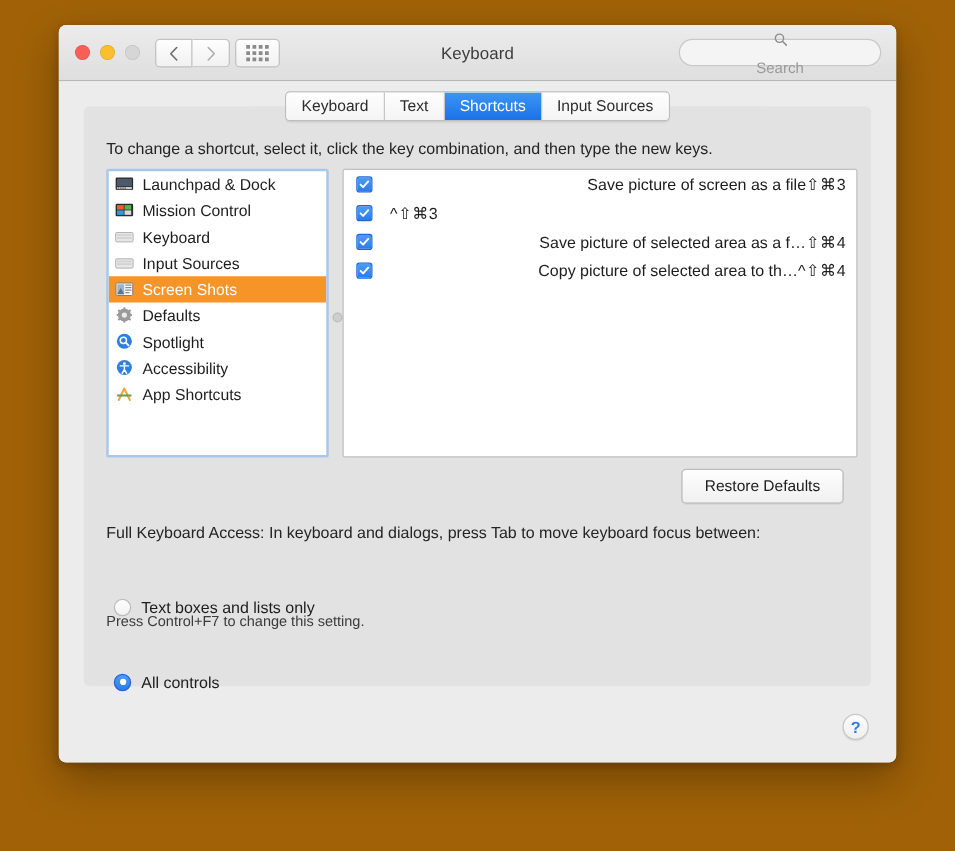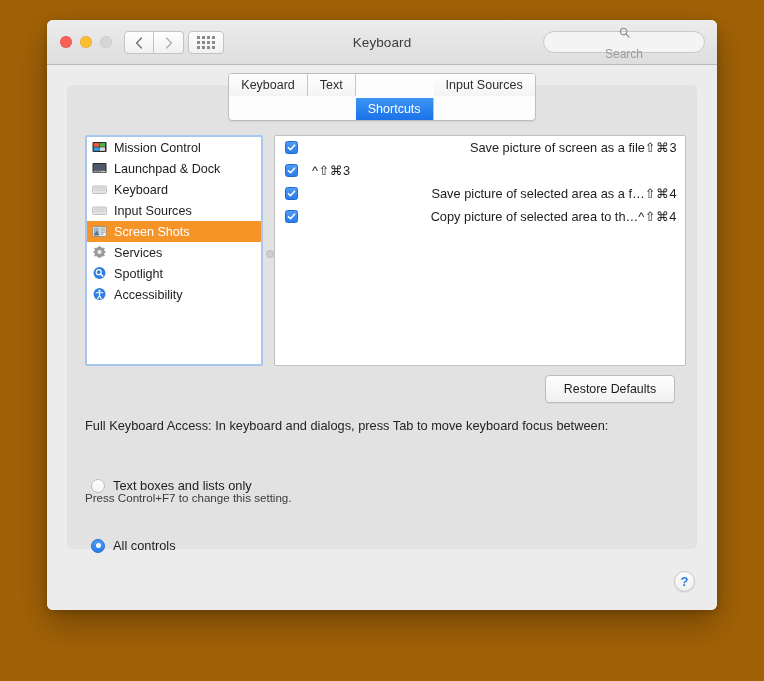--- a/index.html
+++ b/index.html
@@ -112,21 +112,20 @@
     height: 22px; line-height: 22px;
     font-size: 12.5px; color: #2d2d2d;
     background: linear-gradient(#fefefe, #f4f4f4);
     border-right: 1px solid #c6c6c6;
     white-space: nowrap;
   }
   .tab:last-child { border-right: none; }
   .tab.active {
     background: linear-gradient(#3d95f5, #1a72e8);
     color: #ffffff;
-    margin-top: 24px;
   }
 
   .hint {
     position: absolute; left: 18px; top: 26px;
     font-size: 12.8px; color: #242424;
     white-space: nowrap;
   }
 
   
   .listwrap { position: absolute; left: 18px; top: 50px; }
@@ -301,51 +300,52 @@
 
         <div class="tabs">
           <div class="tabstrip">
             <div class="tab">Keyboard</div>
             <div class="tab">Text</div>
             <div class="tab active">Shortcuts</div>
             <div class="tab">Input Sources</div>
           </div>
         </div>
 
+        <div class="hint">To change a shortcut, select it, click the key combination, and then type the new keys.</div>
 
         <div class="listwrap">
 
           <div class="sidebar">
-
-            <div class="srow">
-              <span class="sico">
-                <svg width="17" height="15" viewBox="0 0 17 15">
-                  <rect x="1.5" y="2" width="14" height="10" rx="1" fill="#2b2b2b"></rect>
-                  <rect x="2.6" y="3.1" width="5.4" height="3.6" fill="#ef5b3c"></rect>
-                  <rect x="8.6" y="3.1" width="5.4" height="3.6" fill="#4ab84a"></rect>
-                  <rect x="2.6" y="7.3" width="5.4" height="3.6" fill="#2f9bd8"></rect>
-                  <rect x="8.6" y="7.3" width="5.4" height="3.6" fill="#d8d8d8"></rect>
-                </svg>
-              </span>
-              <span class="slabel">Mission Control</span>
-            </div>
 
             <div class="srow">
               <span class="sico">
                 <svg width="17" height="15" viewBox="0 0 17 15">
                   <rect x="1.5" y="2" width="14" height="10" rx="1" fill="#2b2b2b"></rect>
                   <rect x="2.5" y="3" width="12" height="6" fill="#4d5a6b"></rect>
                   <rect x="2.5" y="9.6" width="12" height="1.8" fill="#c9c9c9"></rect>
                   <rect x="3.2" y="9.9" width="1.2" height="1.2" fill="#6f6f6f"></rect>
                   <rect x="5" y="9.9" width="1.2" height="1.2" fill="#6f6f6f"></rect>
                   <rect x="6.8" y="9.9" width="1.2" height="1.2" fill="#6f6f6f"></rect>
                   <rect x="8.6" y="9.9" width="1.2" height="1.2" fill="#6f6f6f"></rect>
                 </svg>
               </span>
               <span class="slabel">Launchpad &amp; Dock</span>
+            </div>
+
+            <div class="srow">
+              <span class="sico">
+                <svg width="17" height="15" viewBox="0 0 17 15">
+                  <rect x="1.5" y="2" width="14" height="10" rx="1" fill="#2b2b2b"></rect>
+                  <rect x="2.6" y="3.1" width="5.4" height="3.6" fill="#ef5b3c"></rect>
+                  <rect x="8.6" y="3.1" width="5.4" height="3.6" fill="#4ab84a"></rect>
+                  <rect x="2.6" y="7.3" width="5.4" height="3.6" fill="#2f9bd8"></rect>
+                  <rect x="8.6" y="7.3" width="5.4" height="3.6" fill="#d8d8d8"></rect>
+                </svg>
+              </span>
+              <span class="slabel">Mission Control</span>
             </div>
 
             <div class="srow">
               <span class="sico">
                 <svg width="17" height="15" viewBox="0 0 17 15">
                   <rect x="1.5" y="4" width="14" height="7.5" rx="1" fill="#e6e6e6" stroke="#b4b4b4" stroke-width=".8"></rect>
                   <rect x="2.8" y="5.4" width="11.4" height="1.4" fill="#d2d2d2"></rect>
                   <rect x="2.8" y="7.6" width="11.4" height="1.4" fill="#d2d2d2"></rect>
                 </svg>
               </span>
@@ -388,21 +388,21 @@
                     <rect x="2.4" y="6.2" width="2.3" height="1.6"></rect>
                     <rect x="12.3" y="6.2" width="2.3" height="1.6"></rect>
                     <rect x="3.6" y="2.6" width="1.6" height="2.3" transform="rotate(-45 4.4 3.8)"></rect>
                     <rect x="11.8" y="9.1" width="1.6" height="2.3" transform="rotate(-45 12.6 10.3)"></rect>
                     <rect x="11.8" y="2.6" width="1.6" height="2.3" transform="rotate(45 12.6 3.8)"></rect>
                     <rect x="3.6" y="9.1" width="1.6" height="2.3" transform="rotate(45 4.4 10.3)"></rect>
                   </g>
                   <circle cx="8.5" cy="7" r="2.1" fill="#ececec"></circle>
                 </svg>
               </span>
-              <span class="slabel">Services</span>
+              <span class="slabel">Defaults</span>
             </div>
 
             <div class="srow">
               <span class="sico">
                 <svg width="17" height="15" viewBox="0 0 17 15">
                   <circle cx="8.5" cy="7" r="6" fill="#2f7fe0"></circle>
                   <circle cx="7.7" cy="6.2" r="2.5" stroke="#ffffff" stroke-width="1.2" fill="none"></circle>
                   <path d="M9.6 8.1 11.8 10.3" stroke="#ffffff" stroke-width="1.5" stroke-linecap="round"></path>
                 </svg>
               </span>
@@ -413,20 +413,29 @@
               <span class="sico">
                 <svg width="17" height="15" viewBox="0 0 17 15">
                   <circle cx="8.5" cy="7" r="6" fill="#2f7fe0"></circle>
                   <circle cx="8.5" cy="3.9" r="1.15" fill="#ffffff"></circle>
                   <path d="M5.2 5.7h6.6M8.5 5.7v3.1M8.5 8.8 6.7 11.6M8.5 8.8l1.8 2.8" stroke="#ffffff" stroke-width="1.15" stroke-linecap="round" fill="none"></path>
                 </svg>
               </span>
               <span class="slabel">Accessibility</span>
             </div>
 
+            <div class="srow">
+              <span class="sico">
+                <svg width="17" height="15" viewBox="0 0 17 15">
+                  <path d="M4 12 8.4 2.8 12.9 12" stroke="#f2a43a" stroke-width="1.6" fill="none" stroke-linecap="round" stroke-linejoin="round"></path>
+                  <path d="M3.2 8.4h10.4" stroke="#6b9a4a" stroke-width="1.5" stroke-linecap="round"></path>
+                </svg>
+              </span>
+              <span class="slabel">App Shortcuts</span>
+            </div>
 
           </div>
 
           <div class="splitter">
             <span class="knob"></span>
           </div>
 
           <div class="shortcuts">
 
             <div class="krow">

